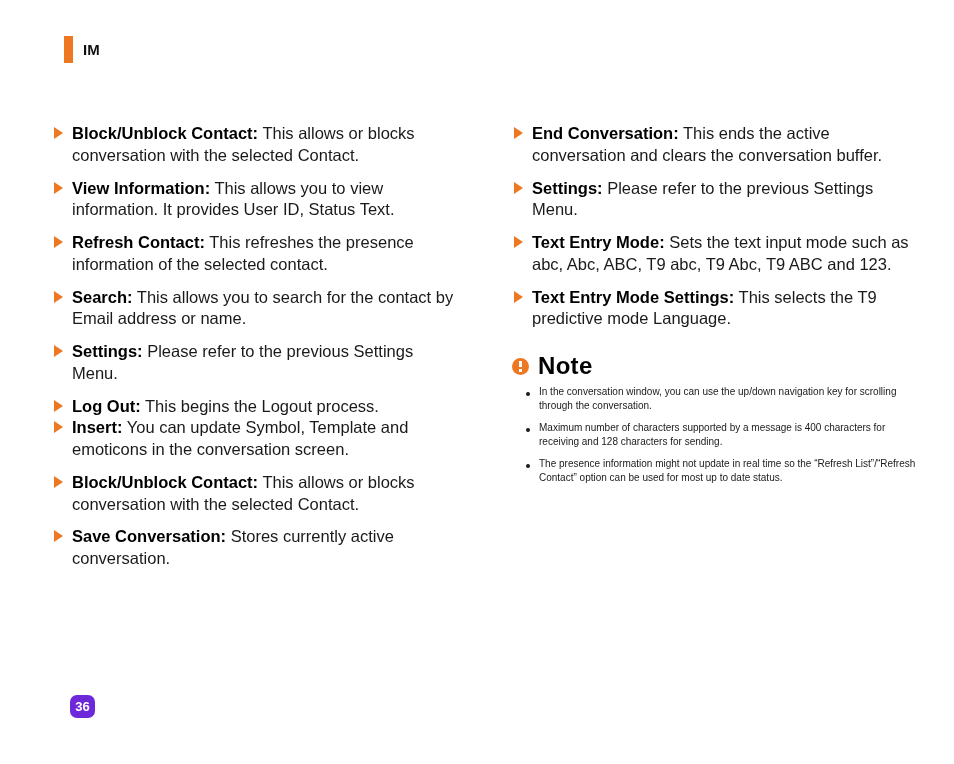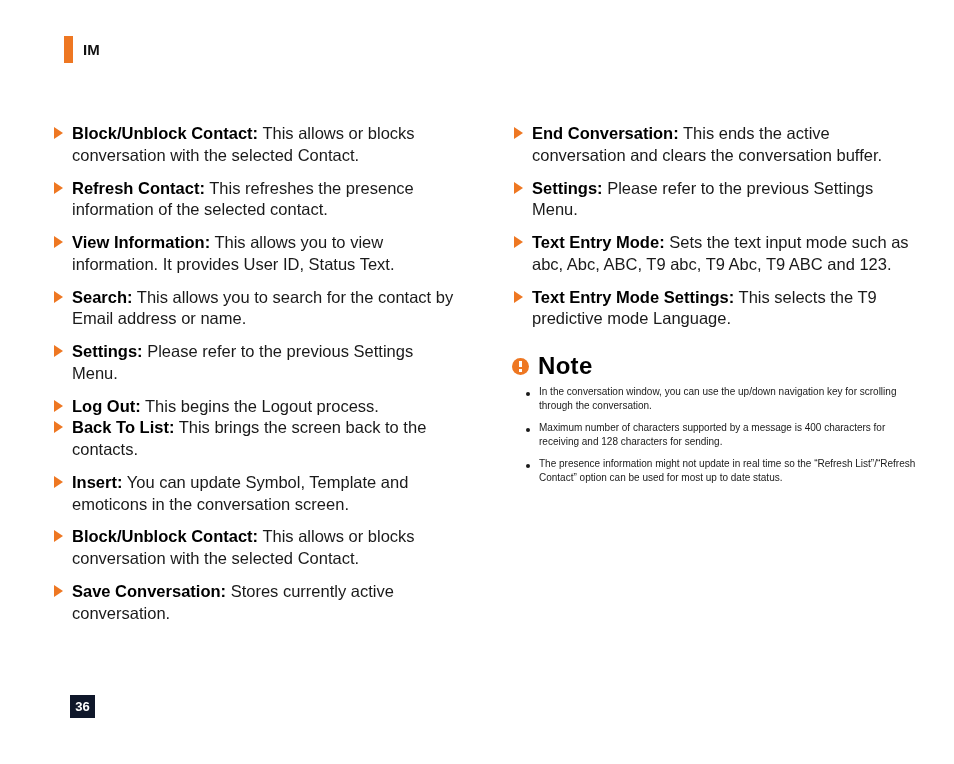--- a/index.html
+++ b/index.html
@@ -163,28 +163,29 @@
     background: #1a1a1a;
   }
 
   
   .folio {
     position: absolute;
     left: 70px;
     top: 695px;
     width: 25px;
     height: 23px;
-    background: #0f172a;
+    background: #6d28d9;
     color: #ffffff;
     font-size: 13px;
     font-weight: bold;
     display: flex;
     align-items: center;
     justify-content: center;
     line-height: 1;
+    border-radius: 7px;
   }
 </style>
 </head>
 <body>
 
 <div class="page-header">
   <div class="header-rule"></div>
   <div class="header-title">IM</div>
 </div>
 
@@ -192,46 +193,42 @@
 
   <div class="col col-left">
 
     <ul class="opts">
       <li>
         <span class="tri"></span>
         <span class="opt-term">Block/Unblock Contact:</span><span class="opt-desc"> This allows or blocks conversation with the selected Contact.</span>
       </li>
       <li>
         <span class="tri"></span>
+        <span class="opt-term">View Information:</span><span class="opt-desc"> This allows you to view information. It provides User ID, Status Text.</span>
+      </li>
+      <li>
+        <span class="tri"></span>
         <span class="opt-term">Refresh Contact:</span><span class="opt-desc"> This refreshes the presence information of the selected contact.</span>
       </li>
       <li>
         <span class="tri"></span>
-        <span class="opt-term">View Information:</span><span class="opt-desc"> This allows you to view information. It provides User ID, Status Text.</span>
-      </li>
-      <li>
-        <span class="tri"></span>
         <span class="opt-term">Search:</span><span class="opt-desc"> This allows you to search for the contact by Email address or name.</span>
       </li>
       <li>
         <span class="tri"></span>
         <span class="opt-term">Settings:</span><span class="opt-desc"> Please refer to the previous Settings Menu.</span>
       </li>
       <li>
         <span class="tri"></span>
         <span class="opt-term">Log Out:</span><span class="opt-desc"> This begins the Logout process.</span>
       </li>
     </ul>
 
 
     <ul class="opts">
-      <li>
-        <span class="tri"></span>
-        <span class="opt-term">Back To List:</span><span class="opt-desc"> This brings the screen back to the contacts.</span>
-      </li>
       <li>
         <span class="tri"></span>
         <span class="opt-term">Insert:</span><span class="opt-desc"> You can update Symbol, Template and emoticons in the conversation screen.</span>
       </li>
       <li>
         <span class="tri"></span>
         <span class="opt-term">Block/Unblock Contact:</span><span class="opt-desc"> This allows or blocks conversation with the selected Contact.</span>
       </li>
       <li>
         <span class="tri"></span>

